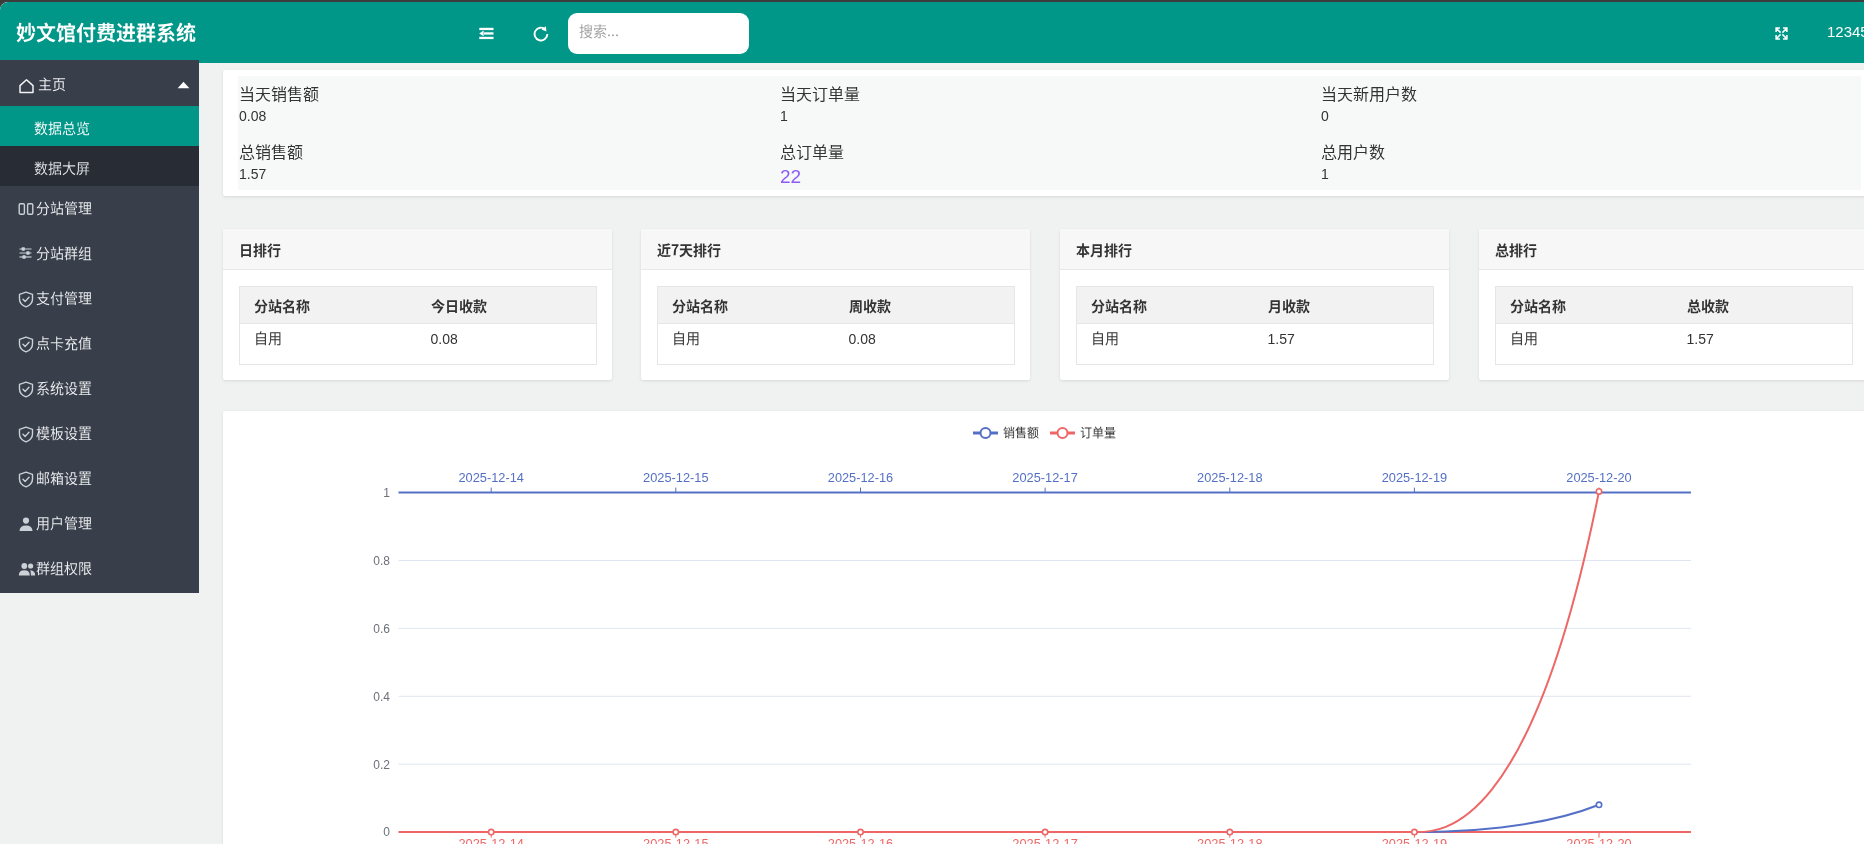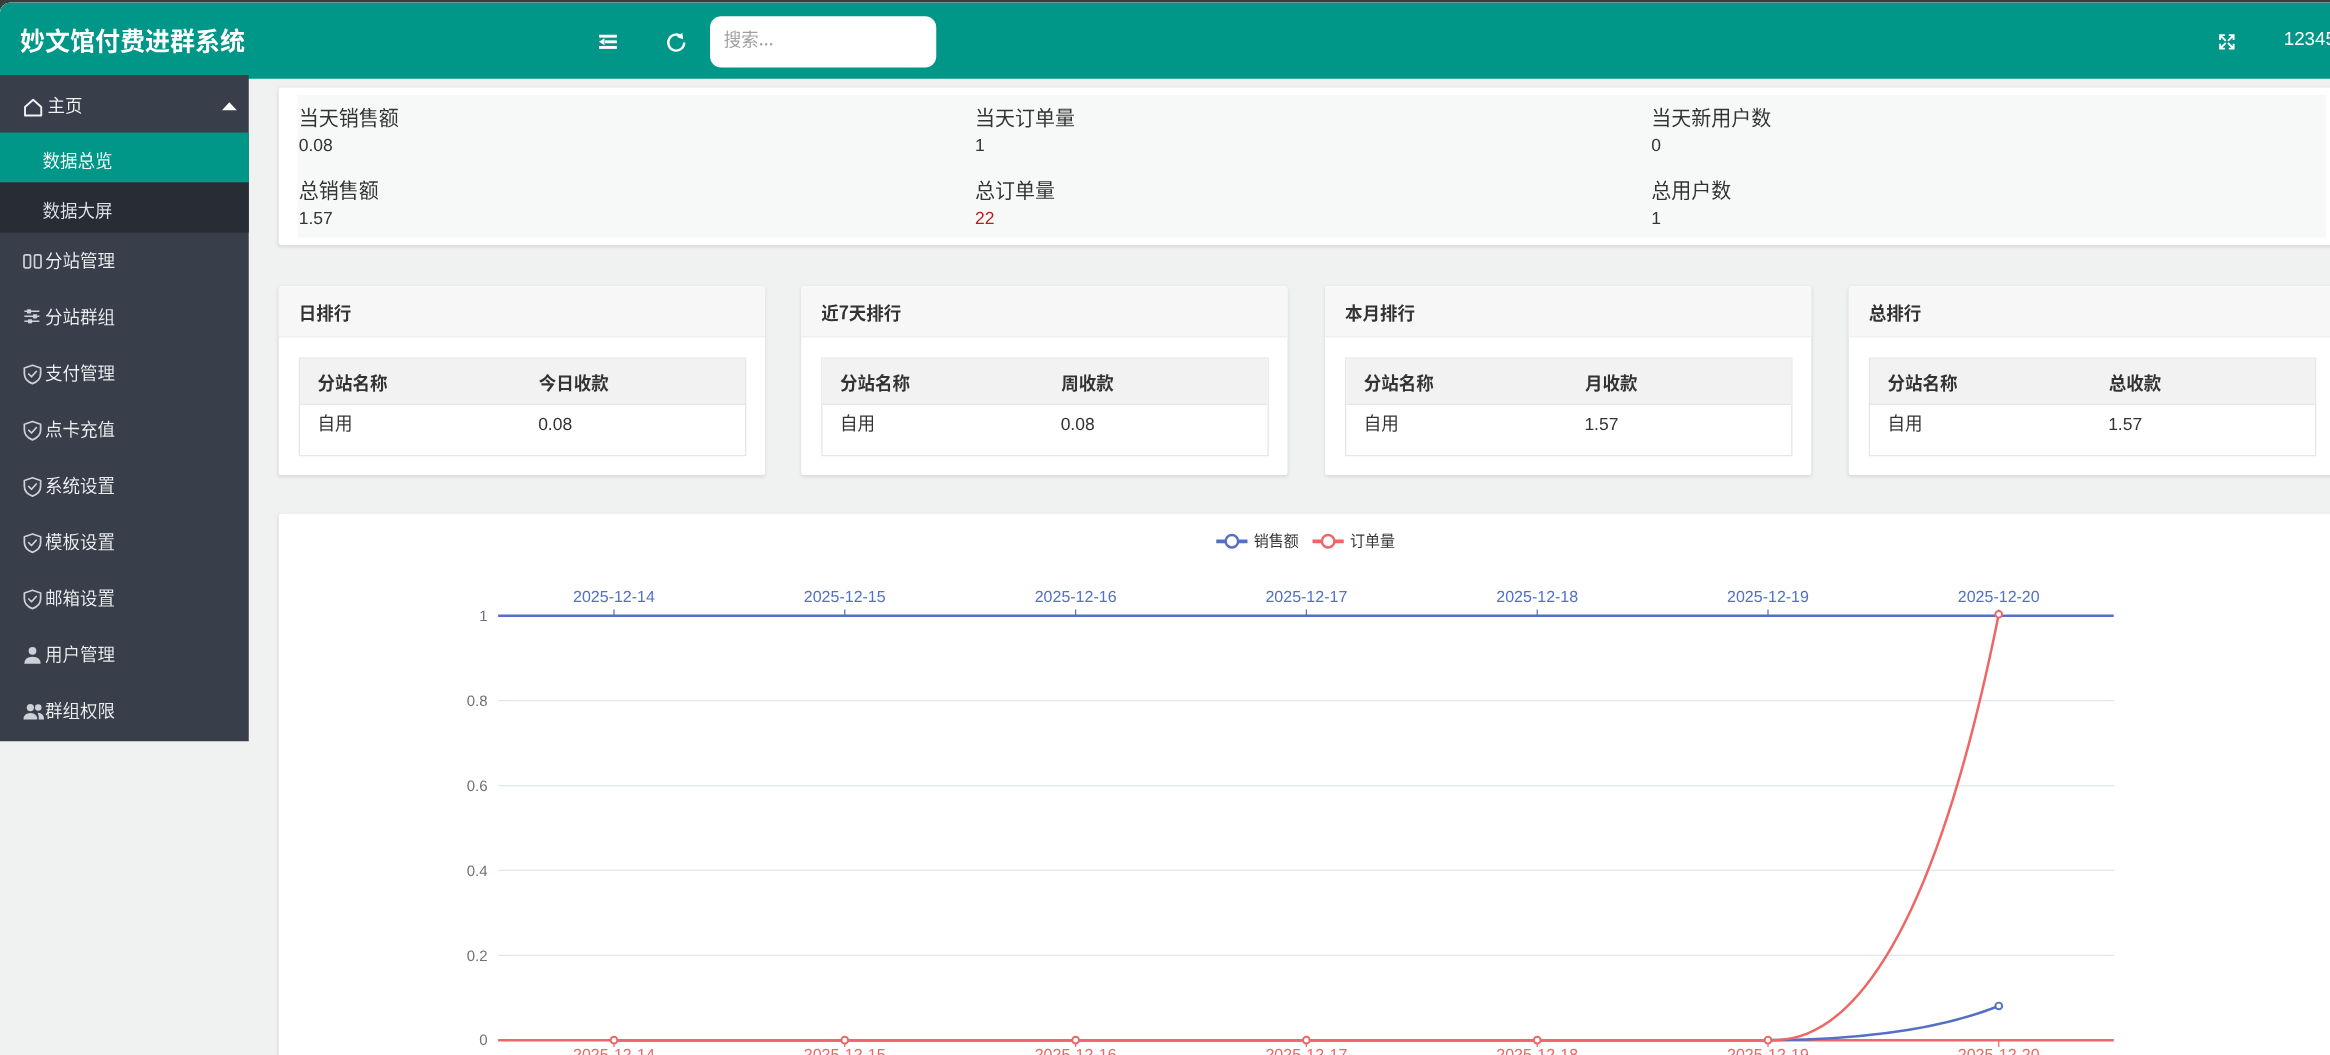--- a/index.html
+++ b/index.html
@@ -154,21 +154,21 @@
       <path transform="translate(0,14.08)" d="M12.14 -3.05Q13.05 -1.78 13.52 -0.92Q14.00 -0.06 14.34 1.06L15.33 0.39Q14.97 -0.78 14.48 -1.60Q14.00 -2.42 13.05 -3.66L12.14 -3.05ZM6.59 -4.06Q7.64 -3.23 8.25 -2.58Q8.86 -1.92 9.45 -1.02L10.34 -1.91Q9.73 -2.78 9.12 -3.41Q8.50 -4.03 7.44 -4.84L6.59 -4.06ZM4.48 -3.31L4.48 0.31Q4.48 1.66 4.73 1.83Q4.98 2.00 6.89 2.00Q7.28 2.00 8.68 2.00Q10.08 2.00 10.50 2.00Q11.97 2.00 12.16 1.78Q12.36 1.56 12.55 -0.39Q12.19 -0.47 11.93 -0.57Q11.67 -0.67 11.41 -0.86Q11.31 0.67 11.26 0.80Q11.20 0.92 10.39 0.92Q9.77 0.92 8.59 0.92Q7.42 0.92 6.95 0.92Q5.94 0.92 5.84 0.87Q5.75 0.81 5.75 0.30L5.75 -3.31L4.48 -3.31ZM2.19 -3.03Q1.89 -1.69 1.62 -0.91Q1.34 -0.14 0.69 0.75L1.78 1.28Q2.50 0.27 2.77 -0.55Q3.03 -1.38 3.33 -2.81L2.19 -3.03ZM4.23 -9.00L11.78 -9.00L11.78 -6.14L4.23 -6.14L4.23 -9.00ZM2.97 -10.12L2.97 -5.00L13.12 -5.00L13.12 -10.12L10.52 -10.12Q11.06 -11.05 11.36 -11.61Q11.66 -12.17 12.17 -13.19L10.94 -13.75Q10.53 -12.67 10.17 -11.92Q9.81 -11.17 9.20 -10.12L5.92 -10.12L6.86 -10.67Q6.58 -11.52 6.20 -12.14Q5.83 -12.77 5.12 -13.70L4.11 -13.16Q4.78 -12.23 5.12 -11.60Q5.45 -10.97 5.72 -10.12L2.97 -10.12ZM23.00 -12.89Q23.62 -11.97 23.95 -11.34Q24.28 -10.70 24.53 -9.73L25.53 -10.36Q25.27 -11.25 24.93 -11.85Q24.59 -12.45 23.95 -13.33L23.00 -12.89ZM30.19 -13.44Q29.80 -12.52 29.43 -11.86Q29.06 -11.20 28.53 -10.33L29.44 -9.80Q30.00 -10.73 30.35 -11.34Q30.70 -11.94 31.25 -12.98L30.19 -13.44ZM18.84 -13.83Q18.36 -12.39 17.95 -11.69Q17.55 -10.98 16.58 -9.91Q16.80 -9.62 16.95 -9.29Q17.09 -8.95 17.19 -8.72Q17.70 -9.28 17.95 -9.66Q18.19 -10.03 18.62 -10.86L22.56 -10.86L22.56 -12.00L19.23 -12.00Q19.48 -12.50 19.59 -12.76Q19.70 -13.02 19.88 -13.53L18.84 -13.83ZM16.98 -5.09L16.98 -4.00L19.30 -4.00L19.30 -0.73Q19.30 -0.03 19.05 0.20Q18.80 0.44 18.52 0.59Q18.72 0.84 18.86 1.10Q19.00 1.36 19.09 1.64Q19.34 1.38 19.55 1.23Q19.77 1.09 22.45 -0.45Q22.38 -0.70 22.32 -0.94Q22.27 -1.17 22.23 -1.50L20.39 -0.52L20.39 -4.00L22.64 -4.00L22.64 -5.09L20.39 -5.09L20.39 -7.91L22.28 -7.91L22.28 -9.00L17.69 -9.00L17.69 -7.91L19.30 -7.91L19.30 -5.09L16.98 -5.09ZM24.31 -4.95L29.67 -4.95L29.67 -3.00L24.31 -3.00L24.31 -4.95ZM24.31 -6.00L24.31 -7.88L29.67 -7.88L29.67 -6.00L24.31 -6.00ZM26.50 -13.83L26.50 -9.00L23.23 -9.00L23.23 2.09L24.31 2.09L24.31 -1.97L29.67 -1.97L29.67 0.55Q29.67 0.84 29.63 0.88Q29.59 0.92 29.38 0.92Q29.14 0.94 28.73 0.94Q28.31 0.94 27.42 0.92Q27.59 1.20 27.66 1.45Q27.73 1.70 27.78 2.00Q29.00 2.00 29.38 2.00Q29.75 2.00 30.19 1.80Q30.64 1.62 30.71 1.45Q30.78 1.27 30.78 0.58L30.78 -9.02L29.67 -9.00L27.61 -9.00L27.61 -13.83L26.50 -13.83ZM36.00 -13.84Q35.20 -11.89 34.55 -10.99Q33.89 -10.09 32.50 -8.92Q32.75 -8.70 32.97 -8.45Q33.19 -8.20 33.36 -7.98Q33.83 -8.44 34.08 -8.72Q34.33 -9.00 34.80 -9.56L34.80 -3.89L35.98 -4.27L35.98 -5.00L46.44 -5.00L46.44 -5.94L41.27 -5.94L41.27 -7.00L45.34 -7.00L45.34 -7.84L41.27 -7.84L41.27 -9.00L45.30 -9.00L45.30 -9.86L41.27 -9.86L41.27 -11.00L46.06 -11.00L46.06 -11.91L41.47 -11.91Q41.27 -12.48 41.07 -12.86Q40.88 -13.23 40.55 -13.81L39.45 -13.47Q39.70 -12.98 39.84 -12.70Q39.98 -12.42 40.17 -11.91L36.36 -11.91Q36.64 -12.42 36.77 -12.68Q36.89 -12.94 37.11 -13.45L36.00 -13.84ZM34.78 -3.00L34.78 1.84L35.97 1.84L35.97 1.00L44.25 1.00L44.25 1.84L45.48 1.84L45.48 -3.00L34.78 -3.00ZM35.97 0.02L35.97 -2.00L44.25 -2.00L44.25 0.02L35.97 0.02ZM40.09 -9.00L40.09 -7.84L35.98 -7.84L35.98 -9.00L40.09 -9.00ZM40.09 -9.86L35.98 -9.86L35.98 -11.00L40.09 -11.00L40.09 -9.86ZM40.09 -7.00L40.09 -5.94L35.98 -5.94L35.98 -7.00L40.09 -7.00ZM59.08 -7.92Q59.02 -2.19 58.91 -1.16Q58.81 -0.14 55.33 1.00Q55.53 1.20 55.67 1.39Q55.81 1.58 55.94 1.88Q59.70 0.52 59.88 -0.67Q60.06 -1.86 60.14 -7.92L59.08 -7.92ZM59.81 -0.70Q60.86 0.02 61.53 0.53Q62.20 1.05 62.88 1.75L63.55 0.91Q62.88 0.30 62.18 -0.20Q61.48 -0.70 60.44 -1.39L59.81 -0.70ZM56.48 -9.97L56.48 -1.52L57.52 -1.52L57.52 -9.00L61.59 -9.00L61.59 -1.53L62.66 -1.53L62.66 -9.97L59.64 -9.97Q59.86 -10.56 59.97 -10.91Q60.08 -11.25 60.28 -11.94L63.25 -11.94L63.25 -13.00L56.23 -13.00L56.23 -11.94L59.20 -11.94Q59.03 -11.30 58.91 -10.93Q58.80 -10.56 58.61 -9.97L56.48 -9.97ZM51.42 -13.41Q51.62 -12.98 51.74 -12.73Q51.86 -12.47 52.06 -12.00L48.97 -12.00L48.97 -9.72L50.03 -9.72L50.03 -11.00L54.86 -11.00L54.86 -9.72L55.95 -9.72L55.95 -12.00L53.33 -12.00Q53.09 -12.53 52.94 -12.86Q52.78 -13.19 52.50 -13.70L51.42 -13.41ZM50.02 -3.00L50.02 1.62L51.09 1.62L51.09 1.00L53.91 1.00L53.91 1.64L55.02 1.64L55.02 -3.00L50.02 -3.00ZM51.09 0.03L51.09 -2.02L53.91 -2.02L53.91 0.03L51.09 0.03ZM50.38 -6.22L51.58 -5.52Q50.69 -4.83 50.17 -4.55Q49.66 -4.27 48.61 -3.89Q48.80 -3.64 48.91 -3.34Q49.02 -3.05 49.11 -2.73Q50.33 -3.22 50.93 -3.58Q51.53 -3.94 52.61 -4.89Q53.61 -4.27 54.10 -3.94Q54.59 -3.61 55.19 -3.14L56.02 -4.05Q55.39 -4.50 54.91 -4.81Q54.42 -5.12 53.42 -5.70Q54.20 -6.56 54.54 -7.05Q54.88 -7.55 55.34 -8.61L54.69 -9.05L54.44 -9.00L52.00 -9.00Q52.19 -9.34 52.27 -9.52Q52.34 -9.70 52.48 -10.05L51.41 -10.27Q50.94 -9.05 50.48 -8.39Q50.02 -7.73 48.62 -6.70Q48.86 -6.53 49.02 -6.34Q49.19 -6.14 49.34 -5.88Q50.16 -6.52 50.49 -6.89Q50.83 -7.27 51.36 -8.05L53.81 -8.05Q53.47 -7.39 53.23 -7.10Q52.98 -6.81 52.44 -6.27L51.14 -7.00L50.38 -6.22Z" fill="#333"></path>
     </svg>
     <div class="abs" style="left:239px;top:164px;font-size:14px;color:#333">1.57</div>
     <svg style="position:absolute;left:780.0px;top:84.0px;overflow:visible" width="82" height="22" viewBox="0 0 82 22">
       <path transform="translate(0,14.08)" d="M1.92 -12.66Q2.78 -11.48 3.21 -10.69Q3.64 -9.89 4.00 -8.81L5.14 -9.36Q4.78 -10.41 4.34 -11.18Q3.89 -11.95 3.02 -13.11L1.92 -12.66ZM12.81 -13.25Q12.34 -11.98 11.90 -11.11Q11.45 -10.23 10.77 -9.12L11.81 -8.72Q12.53 -9.78 12.98 -10.59Q13.42 -11.41 14.11 -12.81L12.81 -13.25ZM1.83 -0.19L1.83 1.00L12.64 1.00L12.64 1.80L13.91 1.80L13.91 -8.00L8.64 -8.00L8.64 -13.83L7.33 -13.83L7.33 -8.00L2.16 -8.00L2.16 -6.80L12.64 -6.80L12.64 -4.00L2.69 -4.00L2.69 -2.84L12.64 -2.84L12.64 -0.19L1.83 -0.19ZM17.05 -7.20L17.05 -6.00L22.94 -6.00Q22.36 -3.59 21.58 -2.33Q20.80 -1.06 16.67 0.72Q16.92 0.97 17.10 1.23Q17.28 1.48 17.45 1.80Q21.53 0.00 22.41 -1.26Q23.28 -2.52 24.02 -5.03Q25.31 -1.70 26.38 -0.52Q27.44 0.66 30.64 1.78Q30.81 1.42 31.00 1.16Q31.19 0.91 31.45 0.64Q28.20 -0.38 27.10 -1.56Q26.00 -2.75 24.88 -6.00L30.98 -6.00L30.98 -7.20L24.44 -7.20Q24.50 -7.84 24.52 -8.16Q24.53 -8.47 24.53 -9.05L24.53 -11.00L30.30 -11.00L30.30 -12.20L17.62 -12.20L17.62 -11.00L23.27 -11.00L23.27 -9.05Q23.27 -8.47 23.26 -8.16Q23.25 -7.84 23.16 -7.20L17.05 -7.20ZM33.81 -12.48Q34.67 -11.62 35.20 -11.02Q35.73 -10.42 36.25 -9.59L37.09 -10.56Q36.59 -11.33 36.04 -11.89Q35.48 -12.45 34.64 -13.38L33.81 -12.48ZM35.28 1.69Q35.53 1.38 35.77 1.20Q36.02 1.03 39.38 -1.45Q39.25 -1.72 39.16 -1.98Q39.08 -2.25 39.02 -2.61L36.69 -0.95L36.69 -8.14L32.80 -8.14L32.80 -7.00L35.52 -7.00L35.52 -0.84Q35.52 -0.08 35.24 0.19Q34.97 0.45 34.67 0.67Q34.88 0.91 35.02 1.16Q35.17 1.41 35.28 1.69ZM38.33 -12.19L38.33 -11.00L43.25 -11.00L43.25 0.28Q43.25 0.61 43.19 0.66Q43.12 0.70 42.83 0.73Q42.47 0.73 41.90 0.74Q41.33 0.75 40.12 0.69Q40.33 1.05 40.45 1.34Q40.56 1.64 40.64 2.00Q42.14 2.00 42.65 1.98Q43.16 1.97 43.72 1.77Q44.31 1.55 44.41 1.34Q44.52 1.14 44.52 0.30L44.52 -11.00L47.36 -11.00L47.36 -12.19L38.33 -12.19ZM51.53 -7.00L55.34 -7.00L55.34 -5.02L51.53 -5.02L51.53 -7.00ZM56.58 -7.00L60.56 -7.00L60.56 -5.02L56.58 -5.02L56.58 -7.00ZM51.53 -9.97L55.34 -9.97L55.34 -7.95L51.53 -7.95L51.53 -9.97ZM56.58 -9.97L60.56 -9.97L60.56 -7.95L56.58 -7.95L56.58 -9.97ZM59.34 -13.77Q58.97 -12.94 58.64 -12.36Q58.31 -11.78 57.73 -11.00L53.84 -11.00L54.50 -11.33Q54.19 -12.02 53.81 -12.52Q53.44 -13.03 52.78 -13.77L51.77 -13.28Q52.34 -12.59 52.66 -12.12Q52.97 -11.66 53.33 -11.00L50.36 -11.00L50.36 -4.00L55.34 -4.00L55.34 -2.11L48.86 -2.11L48.86 -1.00L55.34 -1.00L55.34 1.86L56.58 1.86L56.58 -1.00L63.19 -1.00L63.19 -2.11L56.58 -2.11L56.58 -4.00L61.78 -4.00L61.78 -11.00L59.08 -11.00Q59.59 -11.69 59.88 -12.11Q60.16 -12.53 60.64 -13.33L59.34 -13.77ZM68.00 -11.00L75.95 -11.00L75.95 -10.00L68.00 -10.00L68.00 -11.00ZM68.00 -12.27L75.95 -12.27L75.95 -11.70L68.00 -11.70L68.00 -12.27ZM66.83 -13.00L66.83 -9.27L77.16 -9.27L77.16 -13.00L66.83 -13.00ZM64.83 -8.38L64.83 -7.47L79.19 -7.47L79.19 -8.38L64.83 -8.38ZM67.67 -4.28L71.39 -4.28L71.39 -3.73L67.67 -3.73L67.67 -4.28ZM72.56 -4.28L76.42 -4.28L76.42 -3.73L72.56 -3.73L72.56 -4.28ZM67.67 -6.00L71.39 -6.00L71.39 -5.00L67.67 -5.00L67.67 -6.00ZM72.56 -6.00L76.42 -6.00L76.42 -5.00L72.56 -5.00L72.56 -6.00ZM64.75 0.08L64.75 1.00L79.28 1.00L79.28 0.08L72.56 0.08L72.56 -1.00L77.97 -1.00L77.97 -1.84L72.56 -1.84L72.56 -3.00L77.61 -3.00L77.61 -6.75L66.53 -6.75L66.53 -3.00L71.39 -3.00L71.39 -1.84L66.09 -1.84L66.09 -1.00L71.39 -1.00L71.39 0.08L64.75 0.08Z" fill="#333"></path>
     </svg>
     <div class="abs" style="left:780px;top:106px;font-size:14px;color:#333">1</div>
     <svg style="position:absolute;left:780.0px;top:142.0px;overflow:visible" width="66" height="22" viewBox="0 0 66 22">
       <path transform="translate(0,14.08)" d="M12.14 -3.05Q13.05 -1.78 13.52 -0.92Q14.00 -0.06 14.34 1.06L15.33 0.39Q14.97 -0.78 14.48 -1.60Q14.00 -2.42 13.05 -3.66L12.14 -3.05ZM6.59 -4.06Q7.64 -3.23 8.25 -2.58Q8.86 -1.92 9.45 -1.02L10.34 -1.91Q9.73 -2.78 9.12 -3.41Q8.50 -4.03 7.44 -4.84L6.59 -4.06ZM4.48 -3.31L4.48 0.31Q4.48 1.66 4.73 1.83Q4.98 2.00 6.89 2.00Q7.28 2.00 8.68 2.00Q10.08 2.00 10.50 2.00Q11.97 2.00 12.16 1.78Q12.36 1.56 12.55 -0.39Q12.19 -0.47 11.93 -0.57Q11.67 -0.67 11.41 -0.86Q11.31 0.67 11.26 0.80Q11.20 0.92 10.39 0.92Q9.77 0.92 8.59 0.92Q7.42 0.92 6.95 0.92Q5.94 0.92 5.84 0.87Q5.75 0.81 5.75 0.30L5.75 -3.31L4.48 -3.31ZM2.19 -3.03Q1.89 -1.69 1.62 -0.91Q1.34 -0.14 0.69 0.75L1.78 1.28Q2.50 0.27 2.77 -0.55Q3.03 -1.38 3.33 -2.81L2.19 -3.03ZM4.23 -9.00L11.78 -9.00L11.78 -6.14L4.23 -6.14L4.23 -9.00ZM2.97 -10.12L2.97 -5.00L13.12 -5.00L13.12 -10.12L10.52 -10.12Q11.06 -11.05 11.36 -11.61Q11.66 -12.17 12.17 -13.19L10.94 -13.75Q10.53 -12.67 10.17 -11.92Q9.81 -11.17 9.20 -10.12L5.92 -10.12L6.86 -10.67Q6.58 -11.52 6.20 -12.14Q5.83 -12.77 5.12 -13.70L4.11 -13.16Q4.78 -12.23 5.12 -11.60Q5.45 -10.97 5.72 -10.12L2.97 -10.12ZM17.81 -12.48Q18.67 -11.62 19.20 -11.02Q19.73 -10.42 20.25 -9.59L21.09 -10.56Q20.59 -11.33 20.04 -11.89Q19.48 -12.45 18.64 -13.38L17.81 -12.48ZM19.28 1.69Q19.53 1.38 19.77 1.20Q20.02 1.03 23.38 -1.45Q23.25 -1.72 23.16 -1.98Q23.08 -2.25 23.02 -2.61L20.69 -0.95L20.69 -8.14L16.80 -8.14L16.80 -7.00L19.52 -7.00L19.52 -0.84Q19.52 -0.08 19.24 0.19Q18.97 0.45 18.67 0.67Q18.88 0.91 19.02 1.16Q19.17 1.41 19.28 1.69ZM22.33 -12.19L22.33 -11.00L27.25 -11.00L27.25 0.28Q27.25 0.61 27.19 0.66Q27.12 0.70 26.83 0.73Q26.47 0.73 25.90 0.74Q25.33 0.75 24.12 0.69Q24.33 1.05 24.45 1.34Q24.56 1.64 24.64 2.00Q26.14 2.00 26.65 1.98Q27.16 1.97 27.72 1.77Q28.31 1.55 28.41 1.34Q28.52 1.14 28.52 0.30L28.52 -11.00L31.36 -11.00L31.36 -12.19L22.33 -12.19ZM35.53 -7.00L39.34 -7.00L39.34 -5.02L35.53 -5.02L35.53 -7.00ZM40.58 -7.00L44.56 -7.00L44.56 -5.02L40.58 -5.02L40.58 -7.00ZM35.53 -9.97L39.34 -9.97L39.34 -7.95L35.53 -7.95L35.53 -9.97ZM40.58 -9.97L44.56 -9.97L44.56 -7.95L40.58 -7.95L40.58 -9.97ZM43.34 -13.77Q42.97 -12.94 42.64 -12.36Q42.31 -11.78 41.73 -11.00L37.84 -11.00L38.50 -11.33Q38.19 -12.02 37.81 -12.52Q37.44 -13.03 36.78 -13.77L35.77 -13.28Q36.34 -12.59 36.66 -12.12Q36.97 -11.66 37.33 -11.00L34.36 -11.00L34.36 -4.00L39.34 -4.00L39.34 -2.11L32.86 -2.11L32.86 -1.00L39.34 -1.00L39.34 1.86L40.58 1.86L40.58 -1.00L47.19 -1.00L47.19 -2.11L40.58 -2.11L40.58 -4.00L45.78 -4.00L45.78 -11.00L43.08 -11.00Q43.59 -11.69 43.88 -12.11Q44.16 -12.53 44.64 -13.33L43.34 -13.77ZM52.00 -11.00L59.95 -11.00L59.95 -10.00L52.00 -10.00L52.00 -11.00ZM52.00 -12.27L59.95 -12.27L59.95 -11.70L52.00 -11.70L52.00 -12.27ZM50.83 -13.00L50.83 -9.27L61.16 -9.27L61.16 -13.00L50.83 -13.00ZM48.83 -8.38L48.83 -7.47L63.19 -7.47L63.19 -8.38L48.83 -8.38ZM51.67 -4.28L55.39 -4.28L55.39 -3.73L51.67 -3.73L51.67 -4.28ZM56.56 -4.28L60.42 -4.28L60.42 -3.73L56.56 -3.73L56.56 -4.28ZM51.67 -6.00L55.39 -6.00L55.39 -5.00L51.67 -5.00L51.67 -6.00ZM56.56 -6.00L60.42 -6.00L60.42 -5.00L56.56 -5.00L56.56 -6.00ZM48.75 0.08L48.75 1.00L63.28 1.00L63.28 0.08L56.56 0.08L56.56 -1.00L61.97 -1.00L61.97 -1.84L56.56 -1.84L56.56 -3.00L61.61 -3.00L61.61 -6.75L50.53 -6.75L50.53 -3.00L55.39 -3.00L55.39 -1.84L50.09 -1.84L50.09 -1.00L55.39 -1.00L55.39 0.08L48.75 0.08Z" fill="#333"></path>
     </svg>
-    <div class="abs" style="left:780px;top:164px;font-size:14px;color:#b91c1c">22</div>
+    <div class="abs" style="left:780px;top:164px;font-size:19px;color:#8b5cf6">22</div>
     <svg style="position:absolute;left:1321.0px;top:84.0px;overflow:visible" width="98" height="22" viewBox="0 0 98 22">
       <path transform="translate(0,14.08)" d="M1.92 -12.66Q2.78 -11.48 3.21 -10.69Q3.64 -9.89 4.00 -8.81L5.14 -9.36Q4.78 -10.41 4.34 -11.18Q3.89 -11.95 3.02 -13.11L1.92 -12.66ZM12.81 -13.25Q12.34 -11.98 11.90 -11.11Q11.45 -10.23 10.77 -9.12L11.81 -8.72Q12.53 -9.78 12.98 -10.59Q13.42 -11.41 14.11 -12.81L12.81 -13.25ZM1.83 -0.19L1.83 1.00L12.64 1.00L12.64 1.80L13.91 1.80L13.91 -8.00L8.64 -8.00L8.64 -13.83L7.33 -13.83L7.33 -8.00L2.16 -8.00L2.16 -6.80L12.64 -6.80L12.64 -4.00L2.69 -4.00L2.69 -2.84L12.64 -2.84L12.64 -0.19L1.83 -0.19ZM17.05 -7.20L17.05 -6.00L22.94 -6.00Q22.36 -3.59 21.58 -2.33Q20.80 -1.06 16.67 0.72Q16.92 0.97 17.10 1.23Q17.28 1.48 17.45 1.80Q21.53 0.00 22.41 -1.26Q23.28 -2.52 24.02 -5.03Q25.31 -1.70 26.38 -0.52Q27.44 0.66 30.64 1.78Q30.81 1.42 31.00 1.16Q31.19 0.91 31.45 0.64Q28.20 -0.38 27.10 -1.56Q26.00 -2.75 24.88 -6.00L30.98 -6.00L30.98 -7.20L24.44 -7.20Q24.50 -7.84 24.52 -8.16Q24.53 -8.47 24.53 -9.05L24.53 -11.00L30.30 -11.00L30.30 -12.20L17.62 -12.20L17.62 -11.00L23.27 -11.00L23.27 -9.05Q23.27 -8.47 23.26 -8.16Q23.25 -7.84 23.16 -7.20L17.05 -7.20ZM37.75 -3.09Q38.23 -2.34 38.52 -1.84Q38.81 -1.33 39.06 -0.67L39.92 -1.16Q39.67 -1.78 39.38 -2.27Q39.09 -2.75 38.58 -3.50L37.75 -3.09ZM34.16 -3.42Q33.83 -2.52 33.57 -2.05Q33.31 -1.59 32.66 -0.94Q32.89 -0.80 33.10 -0.66Q33.31 -0.52 33.50 -0.36Q34.12 -1.06 34.45 -1.61Q34.77 -2.16 35.12 -3.20L34.16 -3.42ZM40.84 -12.14L40.84 -6.19Q40.84 -3.91 40.78 -2.62Q40.72 -1.33 39.36 0.48Q39.61 0.62 39.85 0.81Q40.09 1.00 40.28 1.33Q41.75 -0.53 41.86 -2.21Q41.97 -3.89 41.97 -6.33L41.97 -6.88L44.39 -6.88L44.39 1.75L45.56 1.75L45.56 -6.88L47.33 -6.88L47.33 -8.00L41.97 -8.00L41.97 -11.30Q43.66 -11.56 44.57 -11.79Q45.48 -12.02 46.83 -12.55L45.86 -13.50Q44.70 -12.97 43.67 -12.71Q42.64 -12.45 40.84 -12.14ZM35.42 -13.58Q35.67 -13.09 35.80 -12.80Q35.94 -12.52 36.12 -12.00L32.97 -12.00L32.97 -10.98L40.05 -10.98L40.05 -12.00L37.38 -12.00Q37.16 -12.56 36.98 -12.93Q36.81 -13.30 36.50 -13.88L35.42 -13.58ZM38.03 -10.89Q37.83 -10.06 37.65 -9.45Q37.47 -8.84 37.16 -8.02L32.73 -8.02L32.73 -7.00L36.02 -7.00L36.02 -5.05L32.80 -5.05L32.80 -4.00L36.02 -4.00L36.02 -0.19Q36.02 -0.03 36.00 -0.02Q35.98 0.00 35.81 0.00Q35.64 0.03 35.39 0.03Q35.14 0.03 34.58 0.00Q34.75 0.30 34.83 0.52Q34.91 0.75 34.94 1.03Q35.72 1.03 35.99 1.02Q36.27 1.02 36.64 0.84Q37.00 0.67 37.05 0.52Q37.11 0.38 37.11 -0.17L37.11 -4.00L40.11 -4.00L40.11 -5.05L37.11 -5.05L37.11 -7.00L40.30 -7.00L40.30 -8.02L38.25 -8.02Q38.56 -8.75 38.71 -9.22Q38.86 -9.69 39.14 -10.53L38.03 -10.89ZM34.02 -10.62Q34.33 -9.86 34.45 -9.34Q34.56 -8.83 34.64 -8.17L35.67 -8.47Q35.59 -9.12 35.46 -9.62Q35.33 -10.12 34.98 -10.86L34.02 -10.62ZM50.44 -13.00L50.44 -6.84Q50.44 -4.48 50.36 -2.75Q50.28 -1.02 48.50 1.41Q48.78 1.55 49.02 1.74Q49.25 1.94 49.44 2.12Q50.67 0.81 50.94 -0.37Q51.20 -1.55 51.45 -3.86L55.47 -3.86L55.47 1.95L56.69 1.95L56.69 -3.86L61.00 -3.86L61.00 0.36Q61.00 0.73 60.95 0.80Q60.89 0.86 60.58 0.88Q60.27 0.89 59.73 0.90Q59.19 0.91 58.06 0.86Q58.22 1.17 58.31 1.44Q58.41 1.70 58.47 2.00Q59.98 2.02 60.45 2.01Q60.91 2.00 61.45 1.81Q62.00 1.62 62.09 1.44Q62.19 1.25 62.19 0.36L62.19 -13.00L50.44 -13.00ZM51.62 -11.84L55.47 -11.84L55.47 -9.00L51.62 -9.00L51.62 -11.84ZM61.00 -11.84L61.00 -9.00L56.69 -9.00L56.69 -11.84L61.00 -11.84ZM51.62 -7.86L55.47 -7.86L55.47 -5.00L51.56 -5.00Q51.61 -5.64 51.62 -5.95Q51.62 -6.27 51.62 -6.84L51.62 -7.86ZM61.00 -7.86L61.00 -5.00L56.69 -5.00L56.69 -7.86L61.00 -7.86ZM67.95 -10.00L76.30 -10.00L76.30 -6.11L67.94 -6.11L67.95 -7.14L67.95 -10.00ZM71.05 -13.56Q71.38 -12.80 71.55 -12.31Q71.72 -11.83 71.92 -11.11L66.70 -11.11L66.70 -7.14Q66.70 -4.53 66.59 -2.85Q66.48 -1.17 64.53 1.23Q64.83 1.36 65.09 1.55Q65.36 1.73 65.58 1.95Q67.14 0.02 67.42 -1.32Q67.70 -2.66 67.88 -5.00L76.30 -5.00L76.30 -3.92L77.52 -3.92L77.52 -11.11L72.44 -11.11L73.19 -11.36Q72.98 -12.03 72.79 -12.56Q72.59 -13.09 72.20 -13.89L71.05 -13.56ZM87.08 -13.58Q86.80 -12.97 86.54 -12.52Q86.28 -12.06 85.88 -11.52L86.67 -11.14Q87.08 -11.66 87.35 -12.04Q87.62 -12.42 88.09 -13.14L87.08 -13.58ZM81.41 -13.14Q81.81 -12.48 82.03 -12.06Q82.25 -11.64 82.39 -11.09L83.31 -11.48Q83.16 -12.05 82.95 -12.46Q82.73 -12.88 82.28 -13.48L81.41 -13.14ZM86.56 -3.98Q86.19 -3.09 85.93 -2.72Q85.67 -2.34 85.06 -1.70Q84.45 -2.02 84.14 -2.18Q83.83 -2.34 83.23 -2.62Q83.47 -3.03 83.59 -3.26Q83.72 -3.48 83.95 -3.98L86.56 -3.98ZM81.75 -2.16Q82.53 -1.83 82.98 -1.62Q83.42 -1.41 84.22 -0.97Q83.19 -0.17 82.58 0.10Q81.97 0.38 80.66 0.70Q80.86 0.94 80.98 1.16Q81.11 1.38 81.22 1.69Q82.70 1.27 83.38 0.93Q84.06 0.59 85.20 -0.39Q85.73 -0.06 85.98 0.10Q86.22 0.27 86.59 0.56L87.36 -0.28Q86.98 -0.55 86.75 -0.70Q86.52 -0.86 86.00 -1.17Q86.84 -2.14 87.18 -2.74Q87.52 -3.34 87.92 -4.77L87.27 -5.05L87.06 -5.00L84.44 -5.00L84.80 -5.95L83.72 -6.19Q83.61 -5.81 83.53 -5.61Q83.45 -5.41 83.30 -5.00L81.11 -5.00L81.11 -3.98L82.80 -3.98Q82.45 -3.30 82.27 -2.98Q82.09 -2.67 81.75 -2.16ZM84.11 -13.89L84.11 -10.98L80.80 -10.98L80.80 -10.00L83.73 -10.00Q82.97 -8.78 82.35 -8.20Q81.73 -7.62 80.61 -7.08Q80.86 -6.81 80.99 -6.57Q81.12 -6.33 81.27 -6.02Q82.25 -6.62 82.78 -7.15Q83.31 -7.67 84.11 -8.77L84.11 -6.50L85.22 -6.50L85.22 -9.03Q86.00 -8.38 86.48 -7.94Q86.97 -7.50 87.38 -7.08L88.05 -8.08Q87.66 -8.39 86.95 -8.91Q86.25 -9.44 85.47 -10.00L88.48 -10.00L88.48 -10.98L85.22 -10.98L85.22 -13.89L84.11 -13.89ZM90.06 -13.75Q89.66 -11.02 89.30 -9.54Q88.94 -8.06 87.69 -6.11Q87.95 -5.92 88.18 -5.70Q88.41 -5.47 88.61 -5.25Q89.02 -5.94 89.20 -6.34Q89.38 -6.75 89.69 -7.67Q90.05 -5.84 90.28 -5.05Q90.52 -4.27 91.09 -2.94Q90.20 -1.33 89.58 -0.70Q88.95 -0.08 87.22 0.83Q87.44 1.09 87.60 1.35Q87.77 1.61 87.89 1.88Q89.52 0.94 90.13 0.34Q90.75 -0.25 91.69 -1.75Q92.50 -0.30 92.99 0.28Q93.48 0.86 94.73 1.67Q94.92 1.34 95.10 1.12Q95.28 0.91 95.55 0.66Q94.20 -0.11 93.68 -0.73Q93.16 -1.36 92.33 -2.92Q93.19 -4.64 93.45 -5.63Q93.72 -6.62 94.08 -9.00L95.17 -9.00L95.17 -10.11L90.61 -10.11Q90.83 -11.16 90.92 -11.71Q91.02 -12.27 91.17 -13.39L90.06 -13.75ZM92.94 -9.00Q92.69 -7.17 92.49 -6.38Q92.30 -5.59 91.72 -4.23Q91.11 -5.67 90.89 -6.48Q90.67 -7.28 90.36 -9.00L92.94 -9.00Z" fill="#333"></path>
     </svg>
     <div class="abs" style="left:1321px;top:106px;font-size:14px;color:#333">0</div>
     <svg style="position:absolute;left:1321.0px;top:142.0px;overflow:visible" width="66" height="22" viewBox="0 0 66 22">
       <path transform="translate(0,14.08)" d="M12.14 -3.05Q13.05 -1.78 13.52 -0.92Q14.00 -0.06 14.34 1.06L15.33 0.39Q14.97 -0.78 14.48 -1.60Q14.00 -2.42 13.05 -3.66L12.14 -3.05ZM6.59 -4.06Q7.64 -3.23 8.25 -2.58Q8.86 -1.92 9.45 -1.02L10.34 -1.91Q9.73 -2.78 9.12 -3.41Q8.50 -4.03 7.44 -4.84L6.59 -4.06ZM4.48 -3.31L4.48 0.31Q4.48 1.66 4.73 1.83Q4.98 2.00 6.89 2.00Q7.28 2.00 8.68 2.00Q10.08 2.00 10.50 2.00Q11.97 2.00 12.16 1.78Q12.36 1.56 12.55 -0.39Q12.19 -0.47 11.93 -0.57Q11.67 -0.67 11.41 -0.86Q11.31 0.67 11.26 0.80Q11.20 0.92 10.39 0.92Q9.77 0.92 8.59 0.92Q7.42 0.92 6.95 0.92Q5.94 0.92 5.84 0.87Q5.75 0.81 5.75 0.30L5.75 -3.31L4.48 -3.31ZM2.19 -3.03Q1.89 -1.69 1.62 -0.91Q1.34 -0.14 0.69 0.75L1.78 1.28Q2.50 0.27 2.77 -0.55Q3.03 -1.38 3.33 -2.81L2.19 -3.03ZM4.23 -9.00L11.78 -9.00L11.78 -6.14L4.23 -6.14L4.23 -9.00ZM2.97 -10.12L2.97 -5.00L13.12 -5.00L13.12 -10.12L10.52 -10.12Q11.06 -11.05 11.36 -11.61Q11.66 -12.17 12.17 -13.19L10.94 -13.75Q10.53 -12.67 10.17 -11.92Q9.81 -11.17 9.20 -10.12L5.92 -10.12L6.86 -10.67Q6.58 -11.52 6.20 -12.14Q5.83 -12.77 5.12 -13.70L4.11 -13.16Q4.78 -12.23 5.12 -11.60Q5.45 -10.97 5.72 -10.12L2.97 -10.12ZM18.44 -13.00L18.44 -6.84Q18.44 -4.48 18.36 -2.75Q18.28 -1.02 16.50 1.41Q16.78 1.55 17.02 1.74Q17.25 1.94 17.44 2.12Q18.67 0.81 18.94 -0.37Q19.20 -1.55 19.45 -3.86L23.47 -3.86L23.47 1.95L24.69 1.95L24.69 -3.86L29.00 -3.86L29.00 0.36Q29.00 0.73 28.95 0.80Q28.89 0.86 28.58 0.88Q28.27 0.89 27.73 0.90Q27.19 0.91 26.06 0.86Q26.22 1.17 26.31 1.44Q26.41 1.70 26.47 2.00Q27.98 2.02 28.45 2.01Q28.91 2.00 29.45 1.81Q30.00 1.62 30.09 1.44Q30.19 1.25 30.19 0.36L30.19 -13.00L18.44 -13.00ZM19.62 -11.84L23.47 -11.84L23.47 -9.00L19.62 -9.00L19.62 -11.84ZM29.00 -11.84L29.00 -9.00L24.69 -9.00L24.69 -11.84L29.00 -11.84ZM19.62 -7.86L23.47 -7.86L23.47 -5.00L19.56 -5.00Q19.61 -5.64 19.62 -5.95Q19.62 -6.27 19.62 -6.84L19.62 -7.86ZM29.00 -7.86L29.00 -5.00L24.69 -5.00L24.69 -7.86L29.00 -7.86ZM35.95 -10.00L44.30 -10.00L44.30 -6.11L35.94 -6.11L35.95 -7.14L35.95 -10.00ZM39.05 -13.56Q39.38 -12.80 39.55 -12.31Q39.72 -11.83 39.92 -11.11L34.70 -11.11L34.70 -7.14Q34.70 -4.53 34.59 -2.85Q34.48 -1.17 32.53 1.23Q32.83 1.36 33.09 1.55Q33.36 1.73 33.58 1.95Q35.14 0.02 35.42 -1.32Q35.70 -2.66 35.88 -5.00L44.30 -5.00L44.30 -3.92L45.52 -3.92L45.52 -11.11L40.44 -11.11L41.19 -11.36Q40.98 -12.03 40.79 -12.56Q40.59 -13.09 40.20 -13.89L39.05 -13.56ZM55.08 -13.58Q54.80 -12.97 54.54 -12.52Q54.28 -12.06 53.88 -11.52L54.67 -11.14Q55.08 -11.66 55.35 -12.04Q55.62 -12.42 56.09 -13.14L55.08 -13.58ZM49.41 -13.14Q49.81 -12.48 50.03 -12.06Q50.25 -11.64 50.39 -11.09L51.31 -11.48Q51.16 -12.05 50.95 -12.46Q50.73 -12.88 50.28 -13.48L49.41 -13.14ZM54.56 -3.98Q54.19 -3.09 53.93 -2.72Q53.67 -2.34 53.06 -1.70Q52.45 -2.02 52.14 -2.18Q51.83 -2.34 51.23 -2.62Q51.47 -3.03 51.59 -3.26Q51.72 -3.48 51.95 -3.98L54.56 -3.98ZM49.75 -2.16Q50.53 -1.83 50.98 -1.62Q51.42 -1.41 52.22 -0.97Q51.19 -0.17 50.58 0.10Q49.97 0.38 48.66 0.70Q48.86 0.94 48.98 1.16Q49.11 1.38 49.22 1.69Q50.70 1.27 51.38 0.93Q52.06 0.59 53.20 -0.39Q53.73 -0.06 53.98 0.10Q54.22 0.27 54.59 0.56L55.36 -0.28Q54.98 -0.55 54.75 -0.70Q54.52 -0.86 54.00 -1.17Q54.84 -2.14 55.18 -2.74Q55.52 -3.34 55.92 -4.77L55.27 -5.05L55.06 -5.00L52.44 -5.00L52.80 -5.95L51.72 -6.19Q51.61 -5.81 51.53 -5.61Q51.45 -5.41 51.30 -5.00L49.11 -5.00L49.11 -3.98L50.80 -3.98Q50.45 -3.30 50.27 -2.98Q50.09 -2.67 49.75 -2.16ZM52.11 -13.89L52.11 -10.98L48.80 -10.98L48.80 -10.00L51.73 -10.00Q50.97 -8.78 50.35 -8.20Q49.73 -7.62 48.61 -7.08Q48.86 -6.81 48.99 -6.57Q49.12 -6.33 49.27 -6.02Q50.25 -6.62 50.78 -7.15Q51.31 -7.67 52.11 -8.77L52.11 -6.50L53.22 -6.50L53.22 -9.03Q54.00 -8.38 54.48 -7.94Q54.97 -7.50 55.38 -7.08L56.05 -8.08Q55.66 -8.39 54.95 -8.91Q54.25 -9.44 53.47 -10.00L56.48 -10.00L56.48 -10.98L53.22 -10.98L53.22 -13.89L52.11 -13.89ZM58.06 -13.75Q57.66 -11.02 57.30 -9.54Q56.94 -8.06 55.69 -6.11Q55.95 -5.92 56.18 -5.70Q56.41 -5.47 56.61 -5.25Q57.02 -5.94 57.20 -6.34Q57.38 -6.75 57.69 -7.67Q58.05 -5.84 58.28 -5.05Q58.52 -4.27 59.09 -2.94Q58.20 -1.33 57.58 -0.70Q56.95 -0.08 55.22 0.83Q55.44 1.09 55.60 1.35Q55.77 1.61 55.89 1.88Q57.52 0.94 58.13 0.34Q58.75 -0.25 59.69 -1.75Q60.50 -0.30 60.99 0.28Q61.48 0.86 62.73 1.67Q62.92 1.34 63.10 1.12Q63.28 0.91 63.55 0.66Q62.20 -0.11 61.68 -0.73Q61.16 -1.36 60.33 -2.92Q61.19 -4.64 61.45 -5.63Q61.72 -6.62 62.08 -9.00L63.17 -9.00L63.17 -10.11L58.61 -10.11Q58.83 -11.16 58.92 -11.71Q59.02 -12.27 59.17 -13.39L58.06 -13.75ZM60.94 -9.00Q60.69 -7.17 60.49 -6.38Q60.30 -5.59 59.72 -4.23Q59.11 -5.67 58.89 -6.48Q58.67 -7.28 58.36 -9.00L60.94 -9.00Z" fill="#333"></path>
     </svg>
     <div class="abs" style="left:1321px;top:164px;font-size:14px;color:#333">1</div>
     <svg style="position:absolute;left:239.0px;top:240.5px;overflow:visible" width="44" height="20" viewBox="0 0 44 20">
       <path transform="translate(0,12.32)" d="M3.88 -4.34L10.12 -4.34L10.12 -1.00L3.88 -1.00L3.88 -4.34ZM3.88 -6.00L3.88 -9.30L10.12 -9.30L10.12 -6.00L3.88 -6.00ZM2.16 -11.00L2.16 1.81L3.88 1.81L3.88 0.70L10.12 0.70L10.12 1.77L11.92 1.77L11.92 -11.00L2.16 -11.00ZM16.16 -12.02L16.16 -9.00L14.58 -9.00L14.58 -7.44L16.16 -7.44L16.16 -4.91Q15.50 -4.70 15.20 -4.62Q14.91 -4.53 14.39 -4.41L14.66 -2.41L16.16 -2.80L16.16 0.27Q16.16 0.47 16.13 0.49Q16.11 0.52 15.92 0.52Q15.75 0.52 15.49 0.52Q15.23 0.52 14.75 0.52Q14.94 0.92 15.05 1.26Q15.16 1.59 15.20 2.00Q16.12 2.00 16.44 1.98Q16.75 1.97 17.20 1.72Q17.64 1.47 17.71 1.27Q17.78 1.06 17.78 0.27L17.78 -3.28L19.23 -3.81L19.03 -5.64L17.78 -5.31L17.78 -7.44L19.05 -7.44L19.05 -9.00L17.78 -9.00L17.78 -12.02L16.16 -12.02ZM19.17 -3.00L19.17 -1.48L21.30 -1.48L21.30 2.11L22.91 2.11L22.91 -11.81L21.30 -11.81L21.30 -9.47L19.48 -9.47L19.48 -8.00L21.30 -8.00L21.30 -6.45L19.53 -6.45L19.53 -5.00L21.30 -5.00L21.30 -3.00L19.17 -3.00ZM23.88 -11.81L23.88 2.14L25.48 2.14L25.48 -1.50L27.58 -1.50L27.58 -3.00L25.48 -3.00L25.48 -5.00L27.28 -5.00L27.28 -6.45L25.48 -6.45L25.48 -8.00L27.39 -8.00L27.39 -9.47L25.48 -9.47L25.48 -11.81L23.88 -11.81ZM34.25 -11.00L34.25 -9.38L41.09 -9.38L41.09 -11.00L34.25 -11.00ZM31.55 -11.97Q30.88 -10.81 30.20 -10.17Q29.52 -9.53 28.36 -8.77Q28.66 -8.42 28.87 -8.06Q29.08 -7.70 29.30 -7.31Q30.64 -8.30 31.40 -9.04Q32.16 -9.78 33.17 -11.14L31.55 -11.97ZM33.66 -7.00L33.66 -5.39L37.80 -5.39L37.80 0.03Q37.80 0.27 37.76 0.30Q37.72 0.33 37.47 0.33Q37.20 0.34 36.73 0.34Q36.27 0.34 35.47 0.30Q35.70 0.80 35.81 1.16Q35.92 1.52 35.98 2.00Q37.23 2.00 37.69 1.99Q38.14 1.98 38.73 1.73Q39.36 1.47 39.44 1.23Q39.52 1.00 39.52 0.08L39.52 -5.39L41.45 -5.39L41.45 -7.00L33.66 -7.00ZM32.08 -8.70Q31.17 -7.03 30.40 -6.22Q29.62 -5.41 28.20 -4.31Q28.53 -3.92 28.82 -3.50Q29.11 -3.08 29.34 -2.69Q29.73 -3.03 29.92 -3.23Q30.11 -3.42 30.50 -3.84L30.50 2.06L32.19 2.06L32.19 -5.88Q32.73 -6.58 33.00 -6.95Q33.27 -7.31 33.67 -8.06L32.08 -8.70Z" fill="#333"></path>

